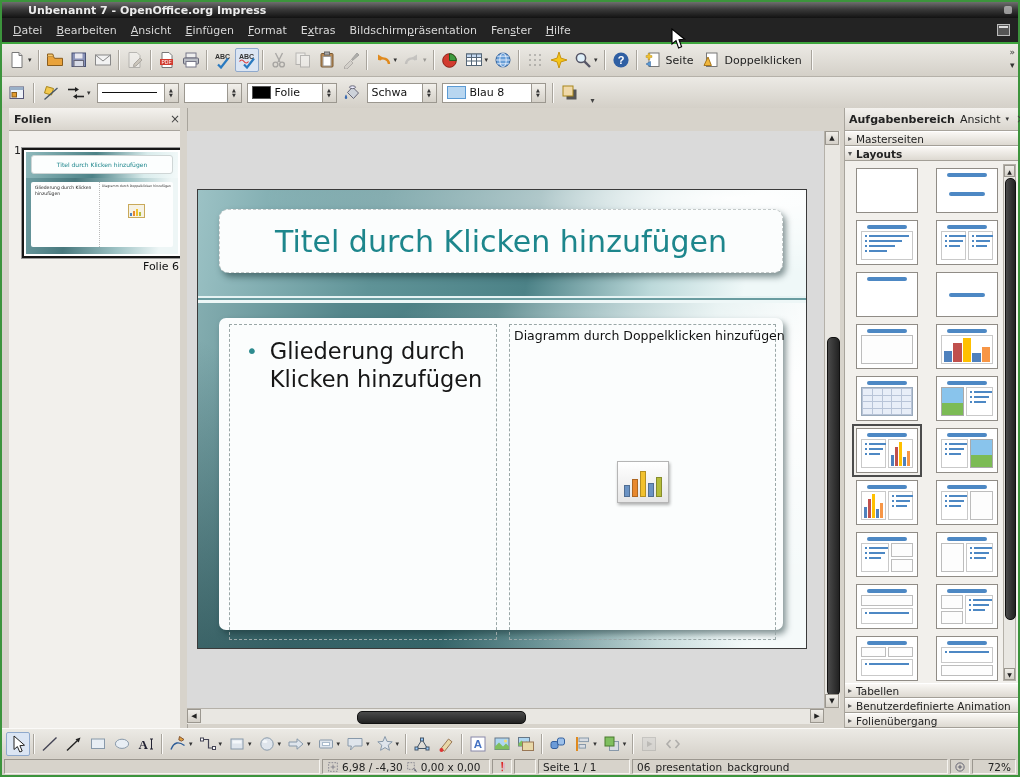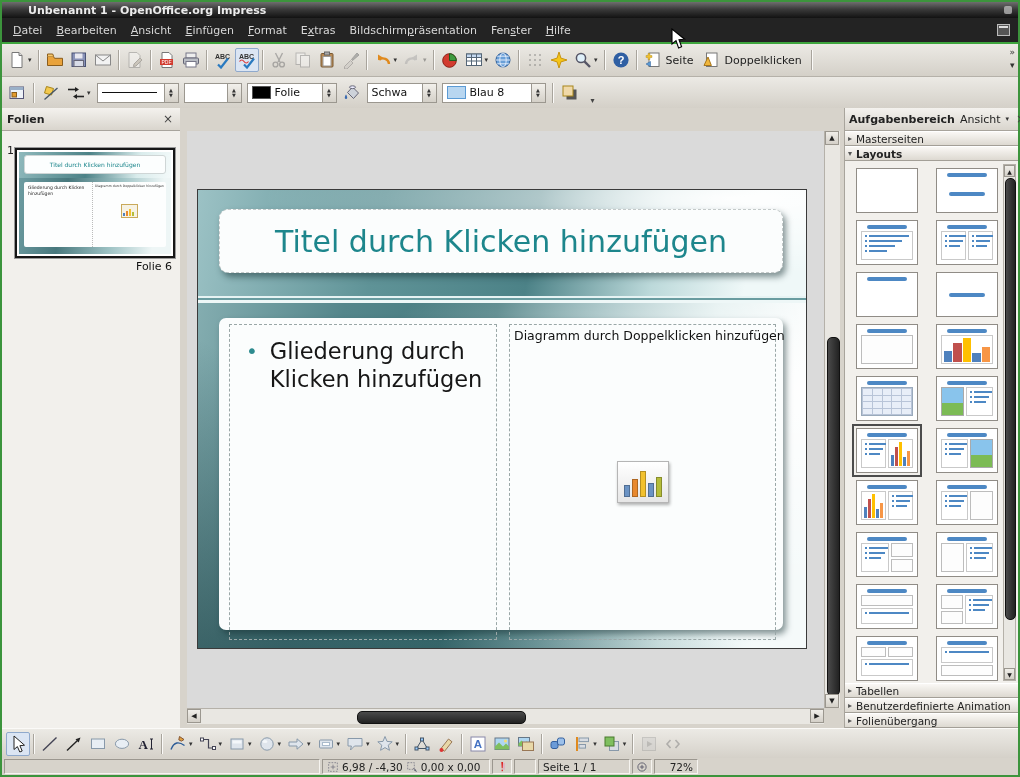--- a/index.html
+++ b/index.html
@@ -40,21 +40,21 @@
   .combo-text{white-space:nowrap}
   .spin{margin-left:auto;width:13px;align-self:stretch;background:linear-gradient(#f2f0eb,#d4d0c8);
     border-left:1px solid #9b978f;display:flex;flex-direction:column;align-items:center;justify-content:center;
     font-size:5px;line-height:5px;color:#333}
   .line-sample{flex:1;height:1px;background:#111;margin-right:3px}
   .swatch{width:17px;height:11px;border:1px solid #555;flex:0 0 auto}
   .tb-more{font-size:8px;color:#444;margin-left:8px;align-self:flex-end;padding-bottom:3px}
 
   
   .main{top:106px;height:620px;background:#d7d3cb}
-  .panel-left{position:absolute;left:0;top:0;bottom:0;width:178px;background:#f2f0ec;border-right:1px solid #a8a49c}
+  .panel-left{position:absolute;left:7px;top:0;bottom:0;width:178px;background:#f2f0ec;border-right:1px solid #a8a49c}
   .panel-header{height:22px;background:linear-gradient(#f4f2ee,#d9d5cd);border-bottom:1px solid #a8a49c;
     display:flex;align-items:center;font-size:11px;font-weight:bold;color:#222;padding:0 5px}
   .close-x{margin-left:auto;font-size:12px;color:#444;font-weight:normal;padding:0 2px}
   .splitter{position:absolute;top:0;bottom:0;background:#d7d3cb}
   .split-l{left:178px;width:7px}
   .split-r{left:838px;width:4px}
 
   .slide-num{position:absolute;left:5px;top:36px;font-size:11px;color:#222}
   .thumb-sel{position:absolute;left:13px;top:40px;width:156px;height:106px;border:2px solid #161616;
     box-shadow:0 0 0 1px #999;background:#fff}
@@ -185,21 +185,21 @@
   .seg-zoom{width:44px;justify-content:flex-end}
 
   .cursor{position:absolute;left:668px;top:26px;z-index:50;pointer-events:none}
 </style>
 </head>
 <body>
 
 <div class="win">
 
   <div class="row titlebar">
-    <span>Unbenannt 1 - OpenOffice.org Impress</span>
+    <span>Unbenannt 7 - OpenOffice.org Impress</span>
     <span class="tb-right-glyph"></span>
   </div>
 
   <div class="row menubar">
     <div class="menu-items">
         <div class="menu-item"><u>D</u>atei</div>
         <div class="menu-item"><u>B</u>earbeiten</div>
         <div class="menu-item"><u>A</u>nsicht</div>
         <div class="menu-item"><u>E</u>infügen</div>
         <div class="menu-item"><u>F</u>ormat</div>
@@ -1146,20 +1146,23 @@
             <path d="M8 1.5h2.6L10 11H8.6z" fill="#d22"></path>
             <rect x="8.4" y="13" width="2" height="2.3" fill="#d22"></rect>
             <path d="M12 3v10" stroke="#f4a" stroke-width="1" opacity=".6"></path>
           </svg>
         </span>
     </div>
     <div class="seg seg-sm"></div>
     <div class="seg seg-page">
       <span>Seite 1 / 1</span>
     </div>
+    <div class="seg seg-template">
+      <span>06_presentation_background</span>
+    </div>
     <div class="seg seg-zi">
       <span class="ticon">
           <svg viewBox="0 0 18 18">
             <circle cx="9" cy="9" r="6.2" fill="none" stroke="#556" stroke-width="1.3"></circle>
             <path d="M9 5.8v6.4M5.8 9h6.4" stroke="#556" stroke-width="1.3"></path>
           </svg>
         </span>
     </div>
     <div class="seg seg-zoom">
       <span>72%</span>

